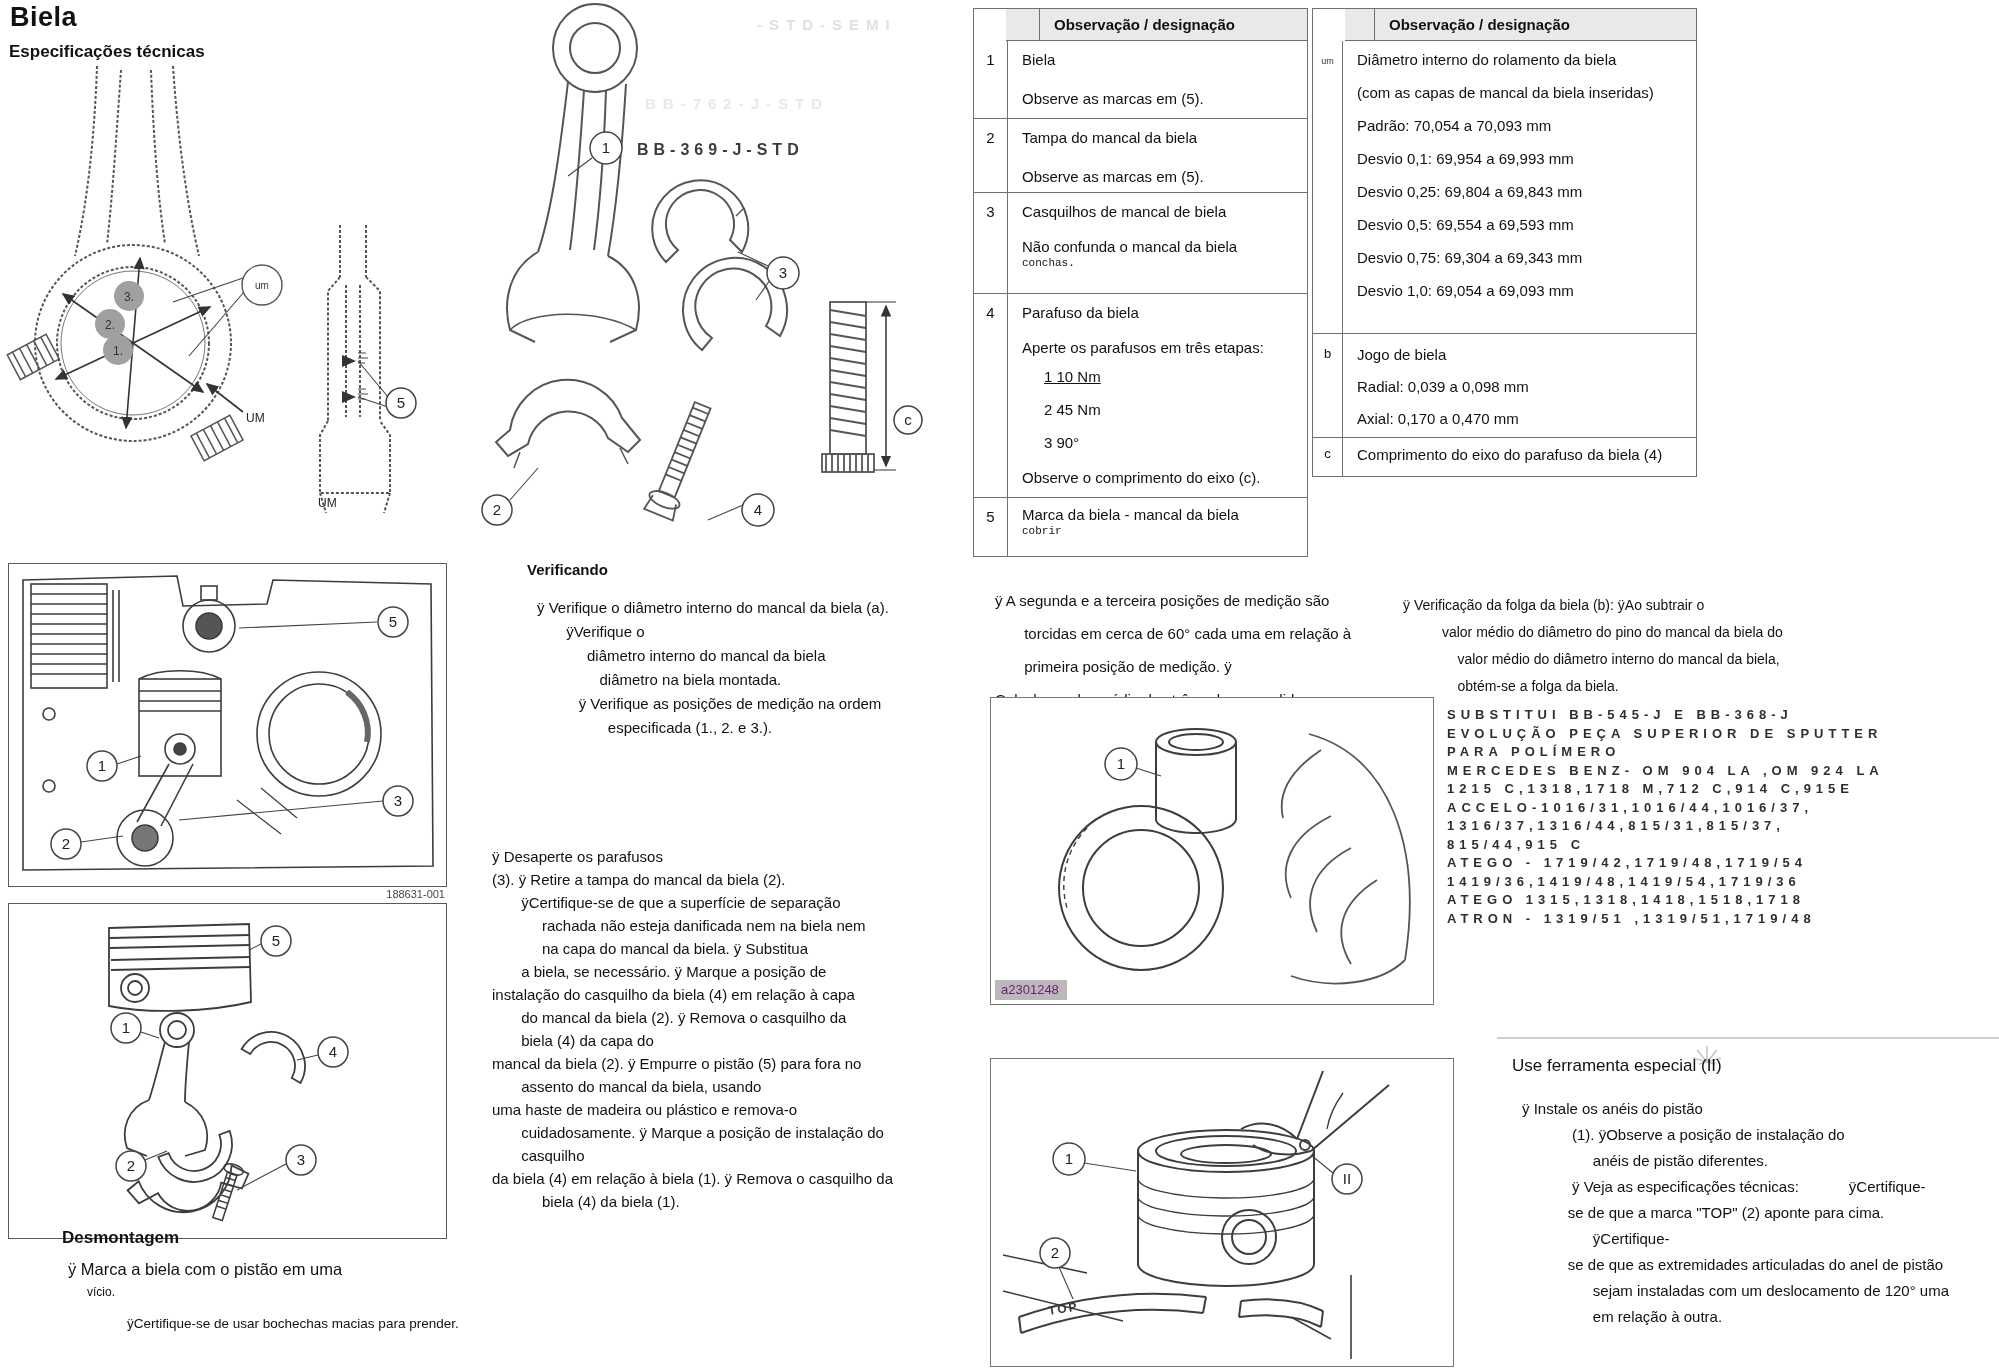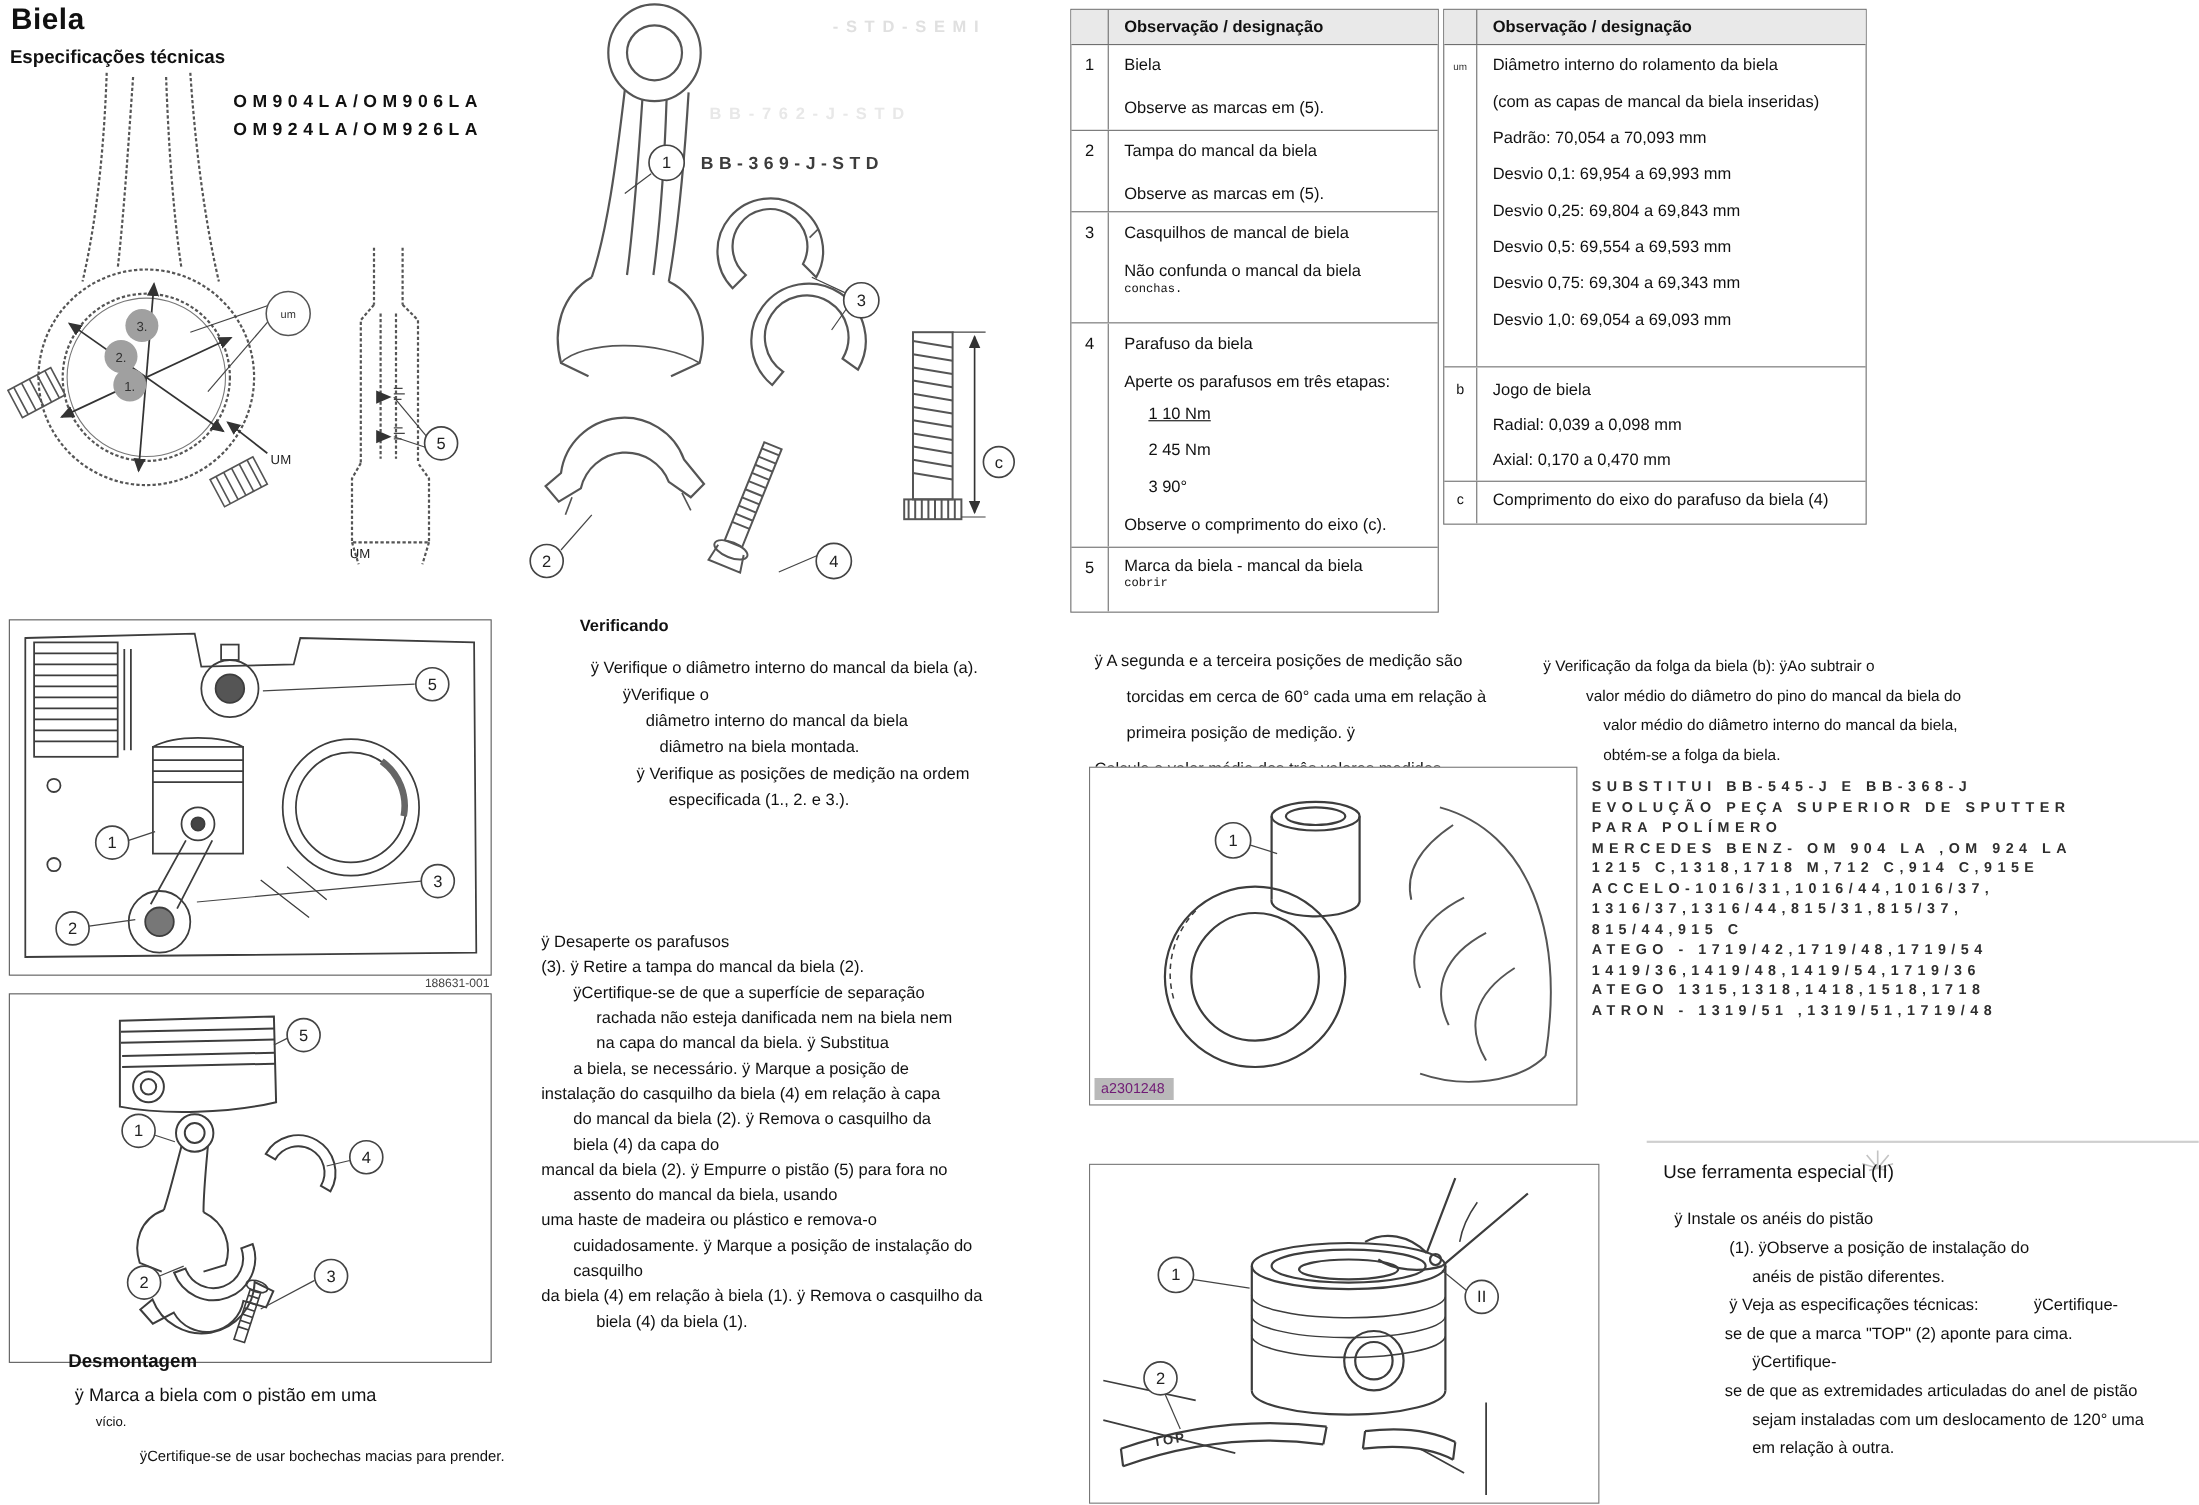--- a/index.html
+++ b/index.html
@@ -16,21 +16,21 @@
   .sechead{font-size:15px;font-weight:bold;}
   .sechead17{font-size:17px;font-weight:bold;}
   .caption{font-size:11px;color:#444;}
   .figbox{position:absolute;border:1.5px solid #5a5a5a;background:#fff;}
   .figbox-g{position:absolute;border:1px solid #777;background:#fff;}
   .tag{position:absolute;background:#b9b9b9;color:#701a75;font-size:13px;padding:2px 8px 3px 6px;}
   .substitui{font-size:13px;font-weight:bold;letter-spacing:5px;line-height:18.5px;color:#2e2e2e;white-space:pre;}
   .divider{position:absolute;height:0;border-top:2px solid #cfcfcf;}
   
   .dtable{position:absolute;border:1px solid #6f6f6f;background:#fff;box-sizing:border-box;}
-  .thead{display:flex;background:#e9e9e9;border-bottom:1px solid #6f6f6f;height:32px;box-sizing:border-box;}
+  .thead{display:flex;background:#e9e9e9;border-bottom:1px solid #6f6f6f;height:32px;box-sizing:border-box;margin-left:32px;}
   .trow{display:flex;border-bottom:1px solid #6f6f6f;box-sizing:border-box;overflow:hidden;}
   .trow:last-child{border-bottom:none;}
   .numcol{flex:0 0 34px;border-right:1px solid #6f6f6f;text-align:center;box-sizing:border-box;}
   .numcol-r{flex:0 0 30px;border-right:1px solid #6f6f6f;text-align:center;box-sizing:border-box;}
   .tcell{flex:1;padding-left:14px;box-sizing:border-box;}
   .th-label{font-weight:bold;font-size:15px;padding:7px 0 0 14px;}
   .n-left{font-size:15px;padding-top:10px;}
   .n-um{font-size:9px;padding-top:15px;color:#333;}
   .n-b{font-size:13px;padding-top:12px;}
   .n-c{font-size:13px;padding-top:8px;}
@@ -49,22 +49,20 @@
   .callout-txt{font-size:15px;fill:#222;}
   .pos-txt{font-size:12px;fill:#333;}
 </style>
 </head>
 <body>
 
 <div id="root">
 
   <div class="abs h-title" style="left:10px;top:2px;">Biela</div>
   <div class="abs h-sub" style="left:9px;top:42px;">Especificações técnicas</div>
-  <div class="abs models" style="left:212px;top:80px;">OM904LA/OM906LA
-OM924LA/OM926LA</div>
 
   <div class="abs ghost" style="left:757px;top:16px;">-STD-SEMI</div>
   <div class="abs ghost" style="left:645px;top:95px;color:#e8e8e8;">BB-762-J-STD</div>
   <div class="abs partcode" style="left:637px;top:141px;">BB-369-J-STD</div>
 
   <svg class="abs" style="left:5px;top:66px;" width="300" height="420" viewBox="0 0 300 420">
     <defs>
       <marker id="ahf" markerWidth="9" markerHeight="8" refX="7" refY="3.5" orient="auto-start-reverse">
         <path d="M0,0 L8,3.5 L0,7 z" fill="#333"></path>
       </marker>

